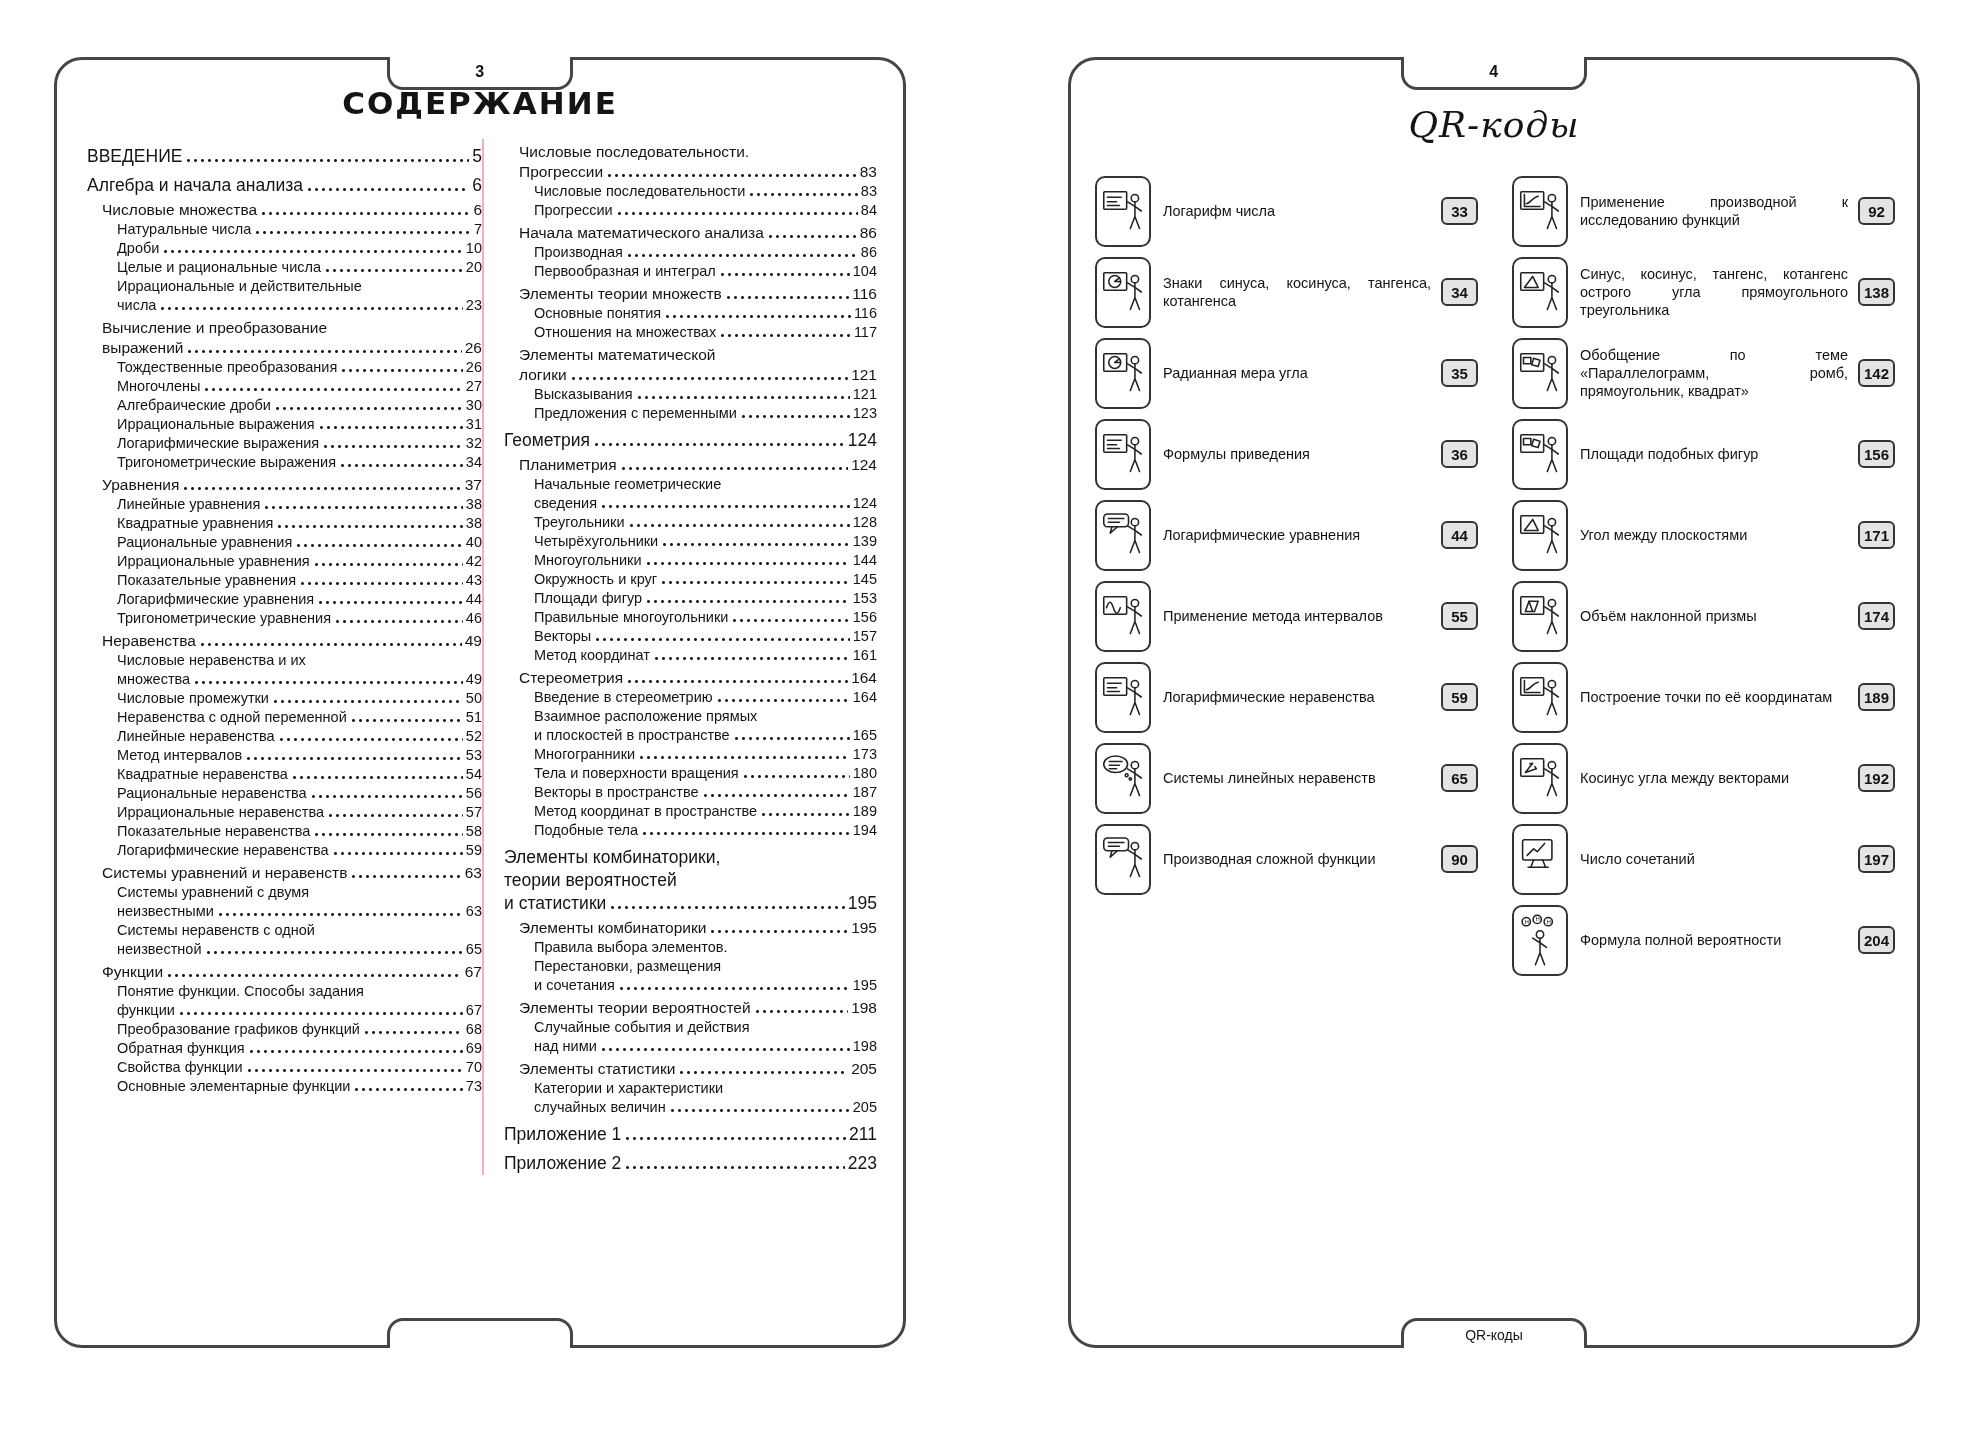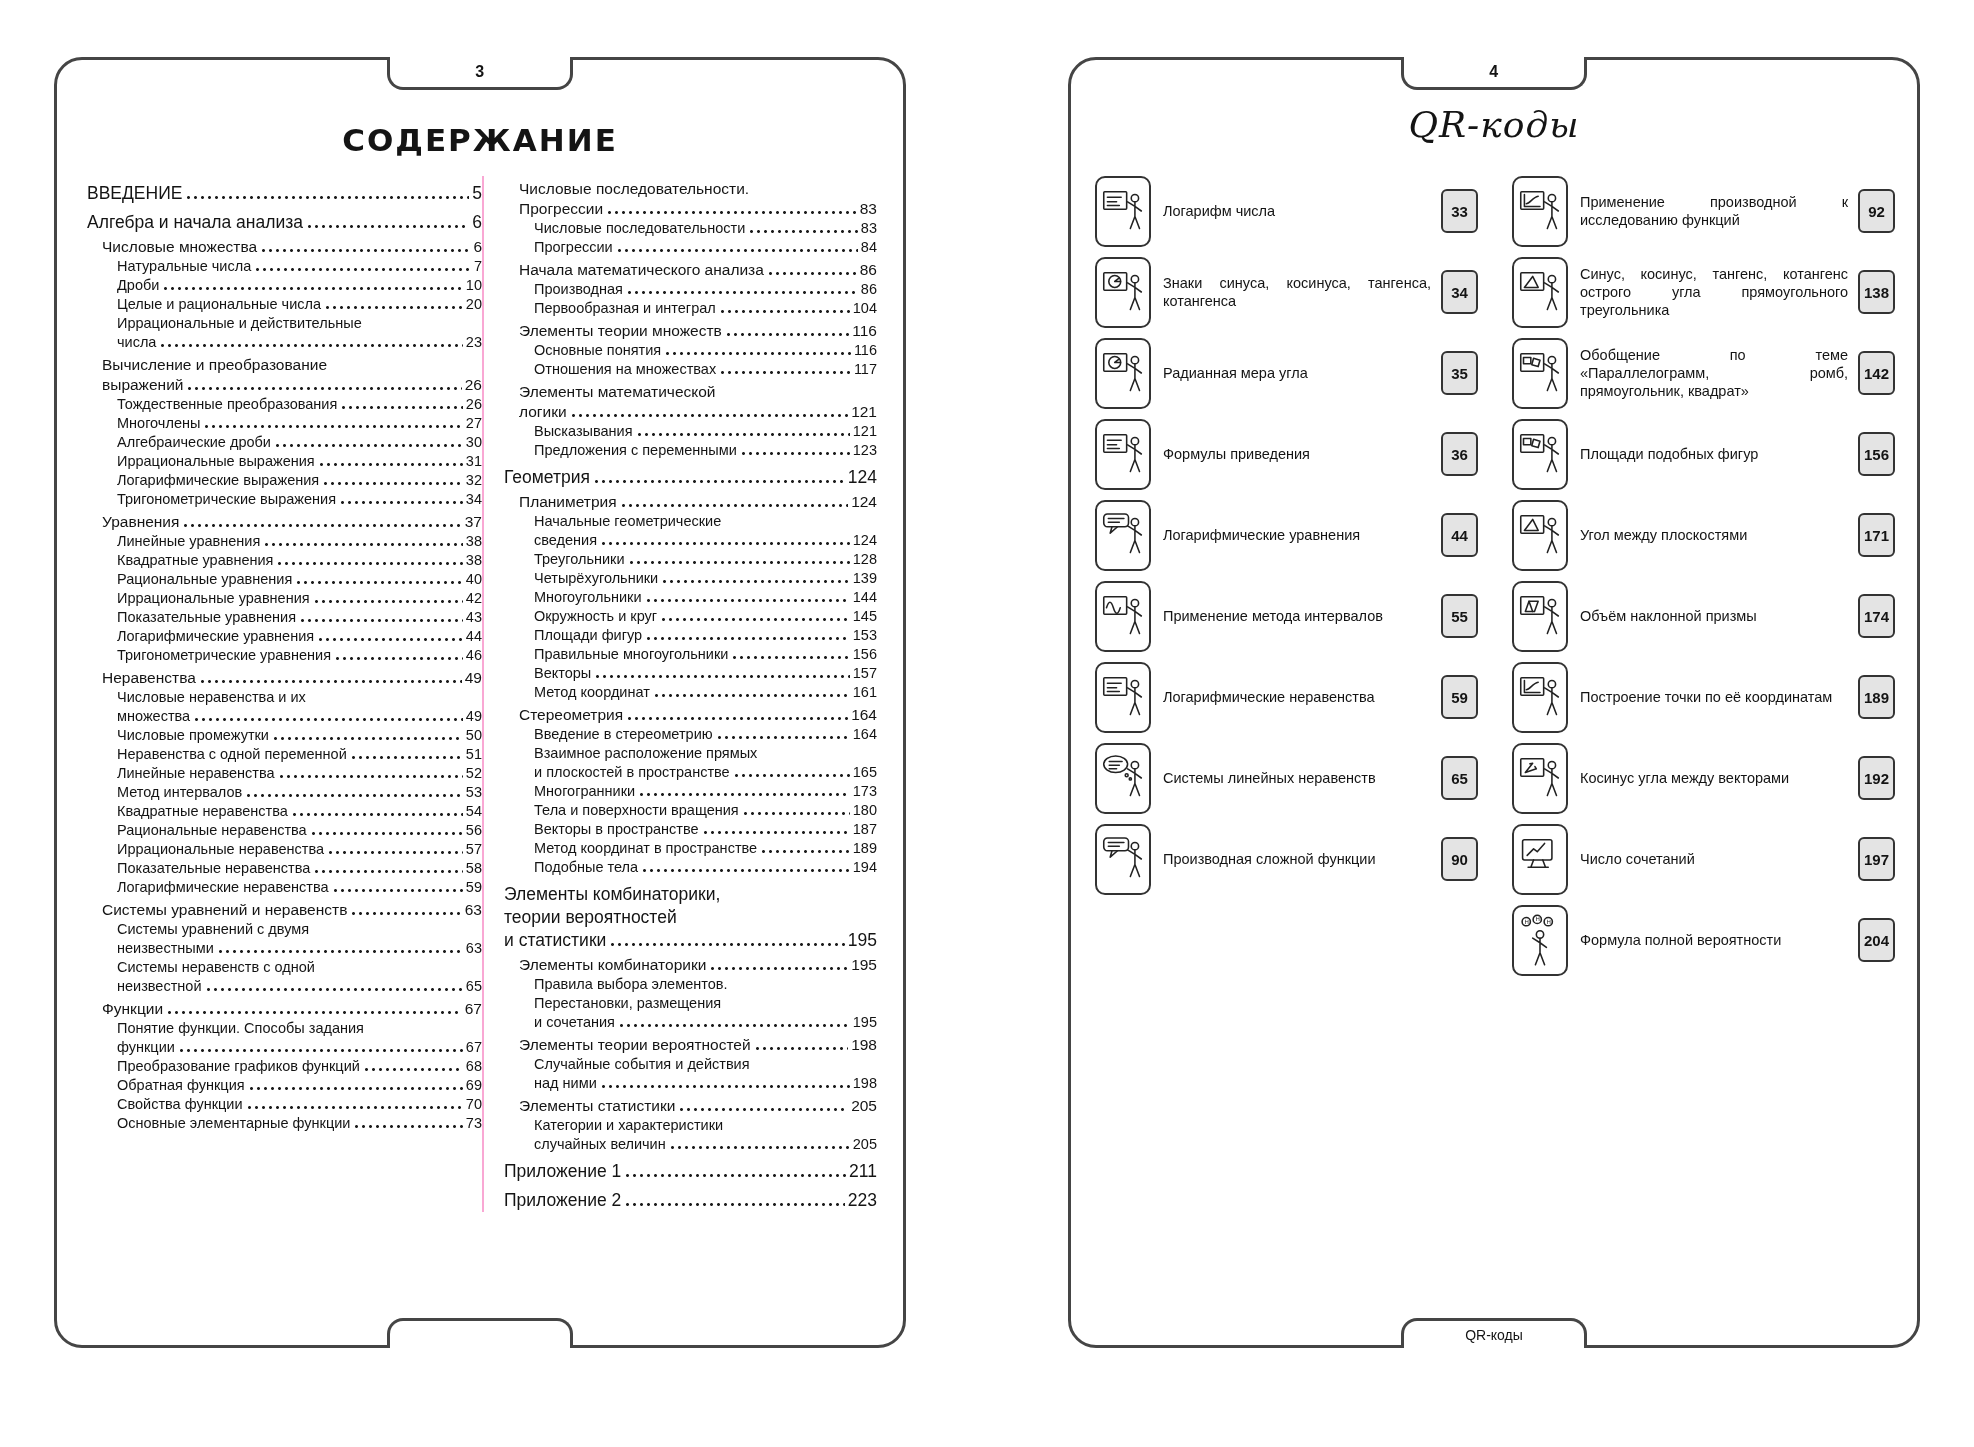--- a/index.html
+++ b/index.html
@@ -20,21 +20,21 @@
     background:#fff; display:flex; align-items:center; justify-content:center;
     width:186px;
   }
   .tab-top    { top:-3px;    height:33px; border:3px solid #454545; border-top:none;    border-radius:0 0 16px 16px; }
   .tab-bottom { bottom:-3px; height:30px; border:3px solid #454545; border-bottom:none; border-radius:16px 16px 0 0; }
   .page-num { font-weight:bold; font-size:16px; letter-spacing:.5px; }
   .tab-label { font-size:14px; }
 
   
   .toc-title {
-    text-align:center; margin-top:62px; font-size:31px; font-weight:bold;
+    text-align:center; margin-top:25px; font-size:31px; font-weight:bold;
     letter-spacing:2px; font-family:"DejaVu Sans", sans-serif;
   }
   .toc-wrap { display:flex; padding:18px 26px 0 30px; }
   .toc-col { width:50%; }
   .toc-col-1 { }
   .toc-col-2 { border-left:2px solid #f9a8d4; padding-left:20px; }
   .entry.l0 { font-size:17.5px; line-height:23px; margin-top:6px; }
   .entry.l1 { font-size:15.5px; line-height:20px; margin-top:3px; padding-left:15px; }
   .entry.l2 { font-size:14.5px; line-height:19px; padding-left:30px; }
   .toc-line { display:flex; align-items:baseline; }
@@ -56,21 +56,21 @@
   .qr-card { display:flex; align-items:center; height:72px; }
   .qr-icon {
     width:56px; height:71px; flex:0 0 56px;
     border:2.5px solid #333; border-radius:10px;
     display:flex; align-items:center; justify-content:center; background:#fff;
   }
   .qr-icon svg .s { stroke:#222; fill:none; stroke-width:1.7; stroke-linecap:round; stroke-linejoin:round; }
   .qr-icon svg text { fill:#222; stroke:none; font-family:"DejaVu Sans", sans-serif; }
   .qr-label { flex:1; padding:0 10px 0 12px; font-size:14.5px; line-height:18px; text-align:justify; }
   .qr-badge {
-    width:37px; height:44px; flex:0 0 37px;
+    width:37px; height:28px; flex:0 0 37px;
     border:2.5px solid #333; border-radius:6px; background:#e4e4e4;
     display:flex; align-items:center; justify-content:center;
     font-weight:bold; font-size:15px;
   }
 </style>
 </head>
 <body>
 
 <div class="page" id="page-left">
   <div class="tab tab-top">

